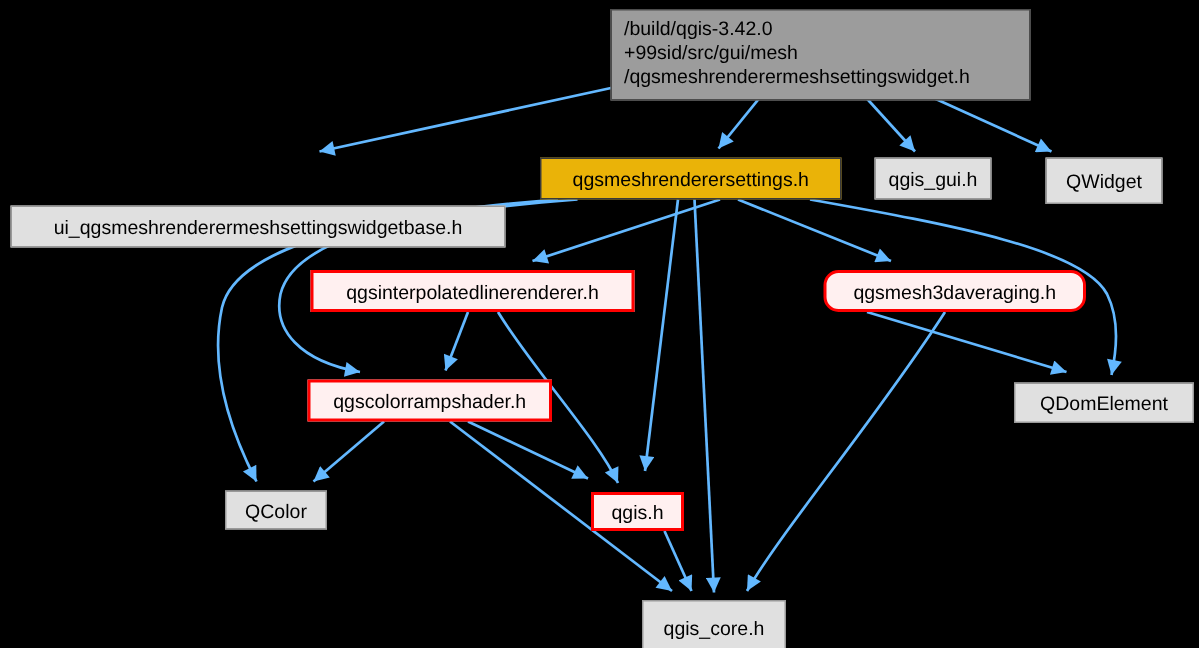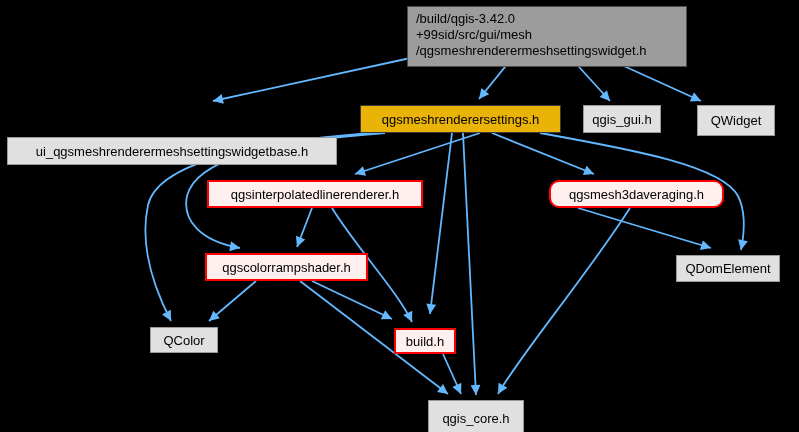--- a/index.html
+++ b/index.html
@@ -24,21 +24,21 @@
   }
   
   .n-main{left:407px;top:6px;width:280px;height:61px;}
   .n-uibase{left:7px;top:105px;width:330px;height:28px;margin-top:32px;}
   .n-settings{left:360px;top:105px;width:201px;height:28px;}
   .n-qgisgui{left:583px;top:105px;width:78px;height:28px;}
   .n-qwidget{left:697px;top:105px;width:78px;height:31px;}
   .n-interpolated{left:207px;top:180px;width:216px;height:28px;}
   .n-mesh3d{left:549px;top:180px;width:175px;height:28px;border-radius:10px;}
   .n-colorramp{left:205px;top:253px;width:163px;height:28px;}
-  .n-qdomelement{left:676px;top:255px;width:104px;height:27px;}
+  .n-qdomelement{left:676px;top:255px;width:120px;height:27px;}
   .n-qcolor{left:150px;top:327px;width:68px;height:26px;}
   .n-qgish{left:394px;top:328px;width:62px;height:26px;}
   .n-qgiscore{left:428px;top:400px;width:96px;height:36px;}
 </style>
 </head>
 <body>
 
 <div class="canvas">
 
   <svg class="edges" width="799" height="432" viewBox="0 0 799 432">
@@ -83,17 +83,17 @@
   <div class="node red n-interpolated">qgsinterpolatedlinerenderer.h</div>
 
   <div class="node red n-mesh3d">qgsmesh3daveraging.h</div>
 
   <div class="node red n-colorramp">qgscolorrampshader.h</div>
 
   <div class="node plain n-qdomelement">QDomElement</div>
 
   <div class="node plain n-qcolor">QColor</div>
 
-  <div class="node red n-qgish">build.h</div>
+  <div class="node red n-qgish">qgis.h</div>
 
   <div class="node plain n-qgiscore">qgis_core.h</div>
 
 </div>
 
 </body></html>

